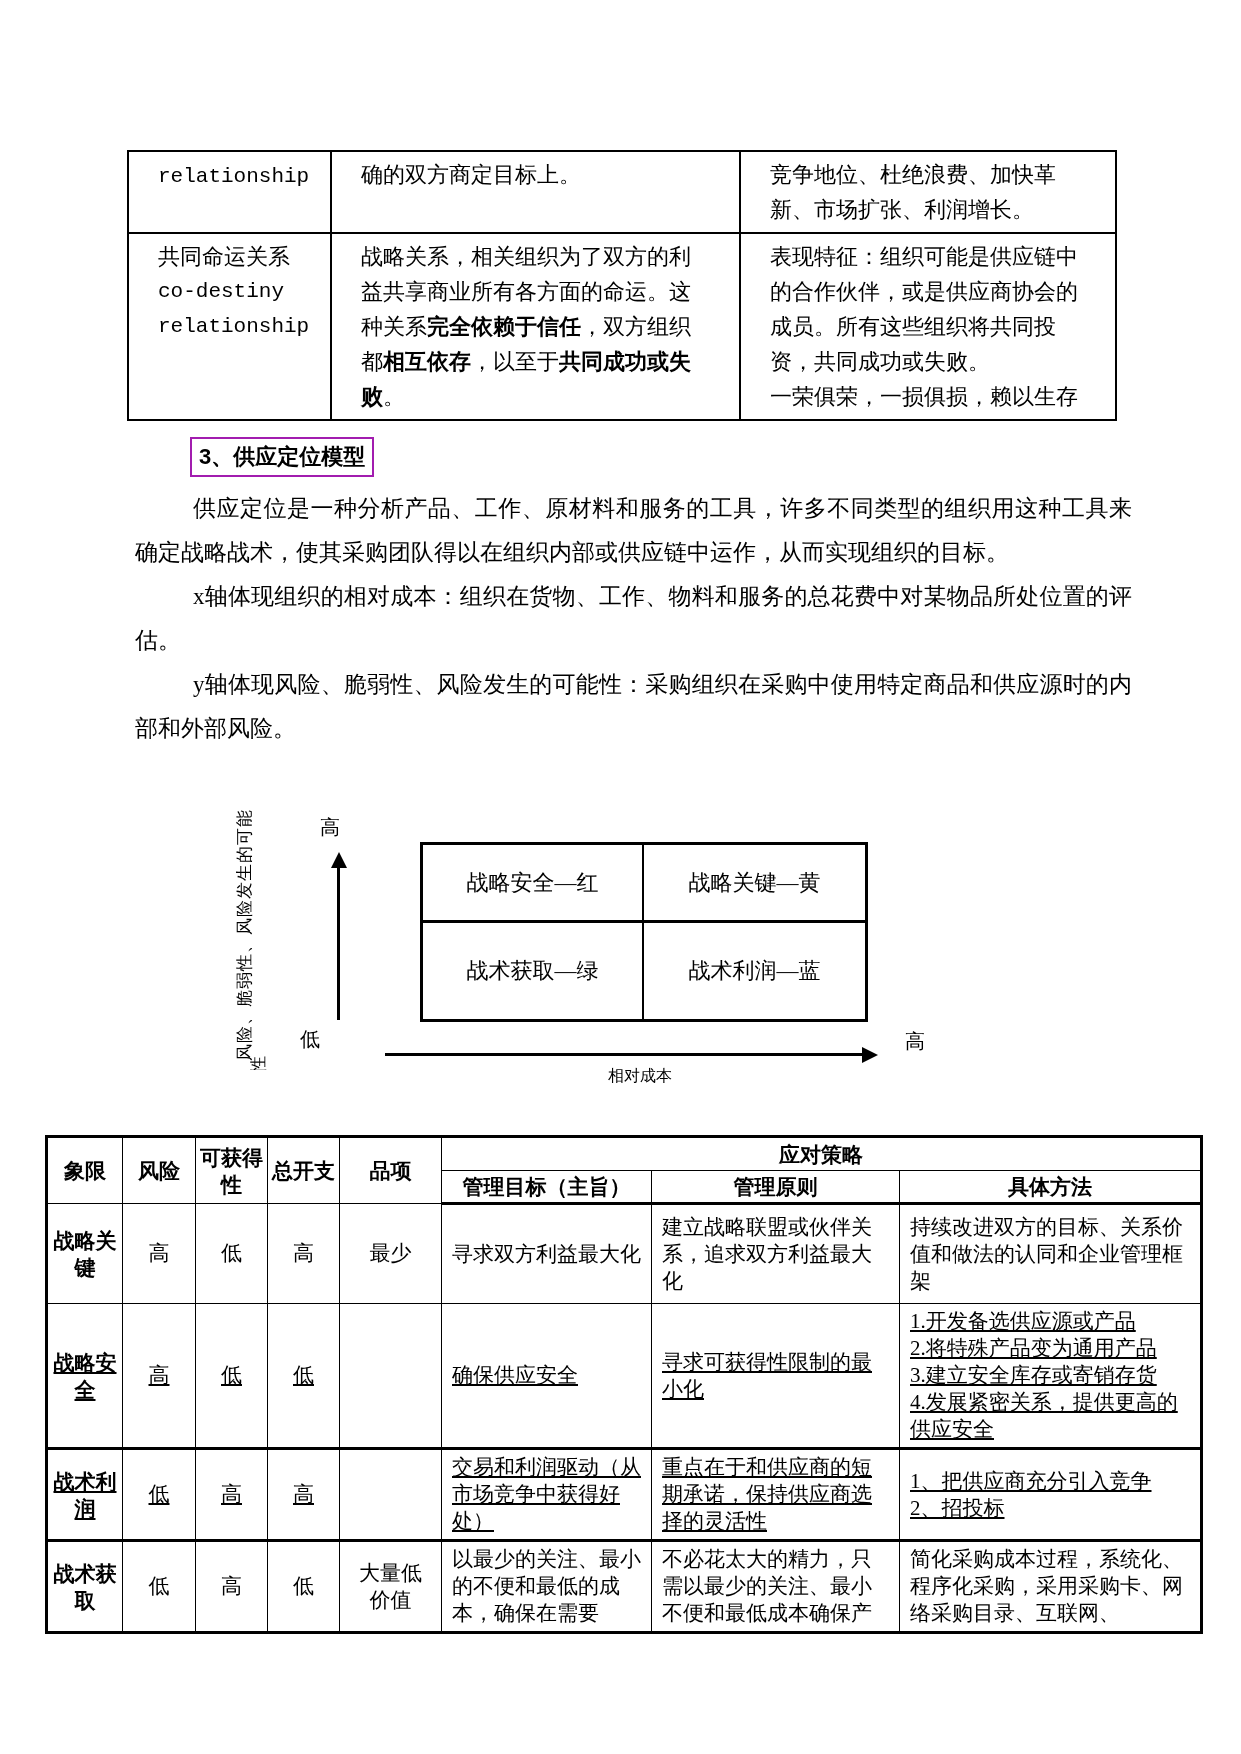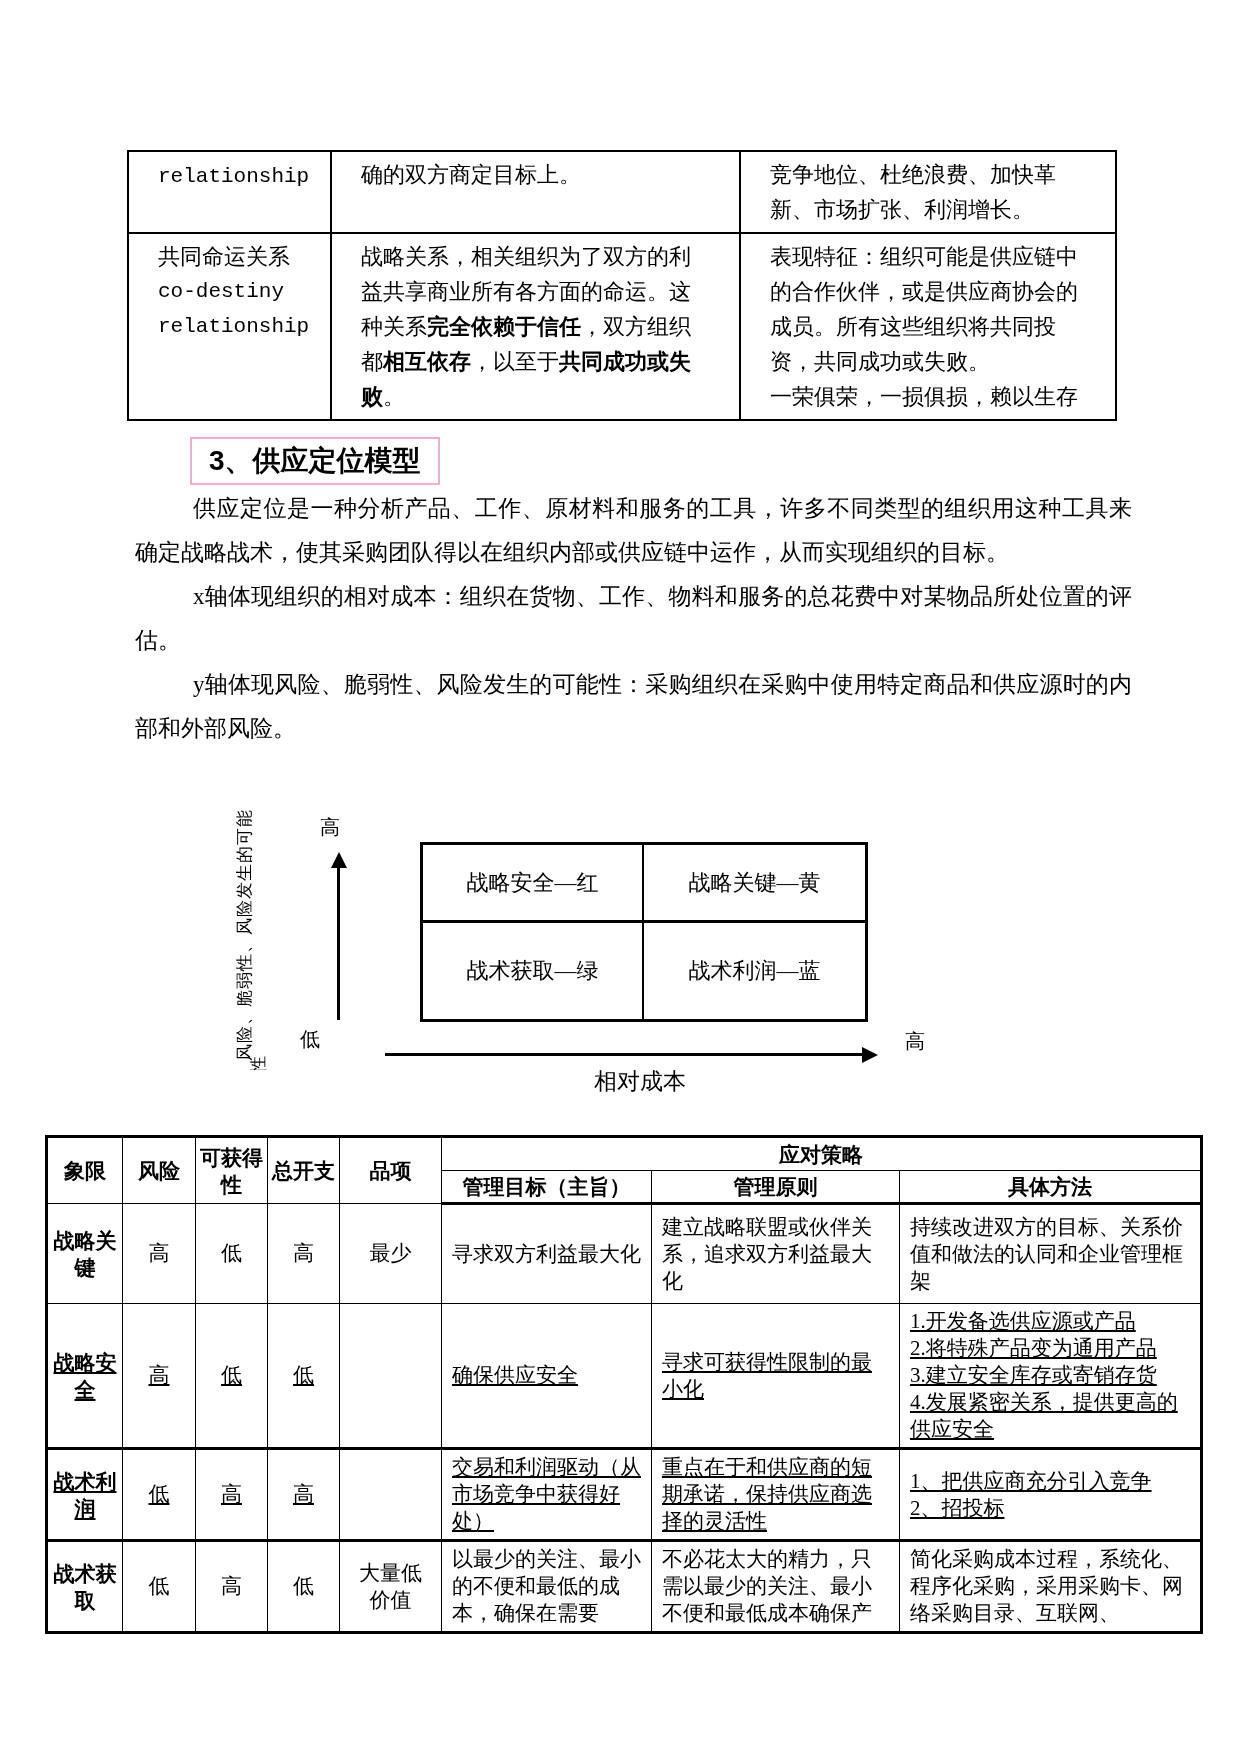--- a/index.html
+++ b/index.html
@@ -17,23 +17,23 @@
     font-size:22px; line-height:35px;
   }
   table.intro td { border:2px solid #000; vertical-align:top; padding:5px 29px; }
   .mono { font-family:"Liberation Mono","DejaVu Sans Mono",monospace; font-size:21px; }
   .term-cn { font-weight:normal; font-family:"Liberation Sans","DejaVu Sans",sans-serif; }
   .b { font-weight:bold; font-family:"Liberation Sans","DejaVu Sans",sans-serif; }
   .p2 { display:block; }
   
   .sec-heading {
     position:absolute; left:190px; top:437px;
-    border:2px solid #f9a8d4; padding:3px 17px;
+    border:2px solid #a21caf; padding:3px 7px;
     font-family:"Liberation Sans","DejaVu Sans",sans-serif;
-    font-weight:bold; font-size:28px; white-space:nowrap;
+    font-weight:bold; font-size:22px; white-space:nowrap;
   }
   
   .body-text { position:absolute; left:135px; top:487px; width:997px; font-size:23px; line-height:44px; text-align:justify; }
   .body-text p { text-indent:58px; }
   
   .y-axis-label {
     position:absolute; left:117px; top:923px; width:256px; height:24px;
     transform:rotate(-90deg); transform-origin:center;
     font-size:17px; white-space:nowrap; text-align:center; letter-spacing:1px;
   }
@@ -42,21 +42,21 @@
   .axis-cap { position:absolute; font-size:20px; }
   .cap-y-high { left:320px; top:814px; }
   .cap-x-low  { left:300px; top:1026px; }
   .cap-x-high { left:905px; top:1028px; }
   .v-arrow-line { position:absolute; left:337px; top:866px; width:3px; height:154px; background:#000; }
   .v-arrow-head { position:absolute; left:331px; top:852px; width:0; height:0;
     border-left:8px solid transparent; border-right:8px solid transparent; border-bottom:16px solid #000; }
   .h-arrow-line { position:absolute; left:385px; top:1053px; width:480px; height:3px; background:#000; }
   .h-arrow-head { position:absolute; left:862px; top:1047px; width:0; height:0;
     border-top:8px solid transparent; border-bottom:8px solid transparent; border-left:16px solid #000; }
-  .x-axis-title { position:absolute; left:540px; top:1066px; width:200px; text-align:center; font-size:23px; }
+  .x-axis-title { position:absolute; left:540px; top:1066px; width:200px; text-align:center; font-size:16px; }
   .quad-grid {
     position:absolute; left:420px; top:842px; width:448px; height:180px;
     border:3px solid #000; display:grid;
     grid-template-columns:1fr 1fr; grid-template-rows:78px 1fr;
   }
   .quad-cell { display:flex; align-items:center; justify-content:center; font-size:22px; }
   .quad-cell.tl { border-right:2px solid #000; border-bottom:3px solid #000; }
   .quad-cell.tr { border-bottom:3px solid #000; }
   .quad-cell.bl { border-right:2px solid #000; }
   

